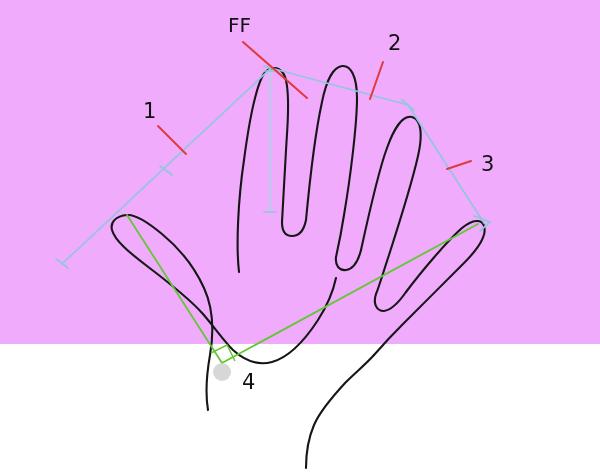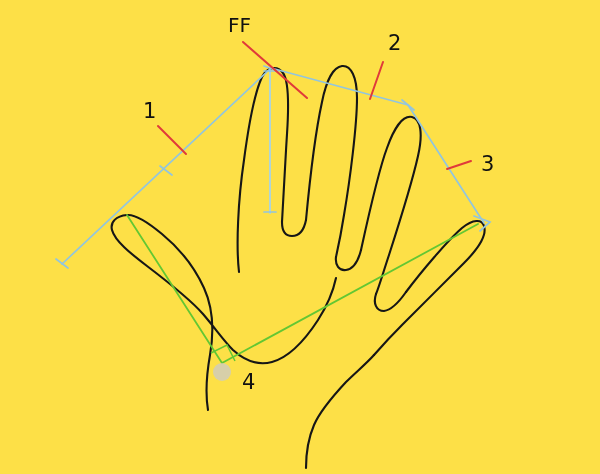--- a/index.html
+++ b/index.html
@@ -12,22 +12,22 @@
     height: 474px;
     position: relative;
     overflow: hidden;
     font-family: "DejaVu Sans", sans-serif;
   }
   #stage {
     position: absolute;
     left: 0;
     top: 0;
     width: 600px;
-    height: 474px;
-    background: #fde047;
+    height: 344px;
+    background: #f0abfc;
   }
   svg#figure {
     display: block;
     width: 600px;
     height: 474px;
   }
   .hand-outline {
     fill: none;
     stroke: #161616;
     stroke-width: 2.1;

